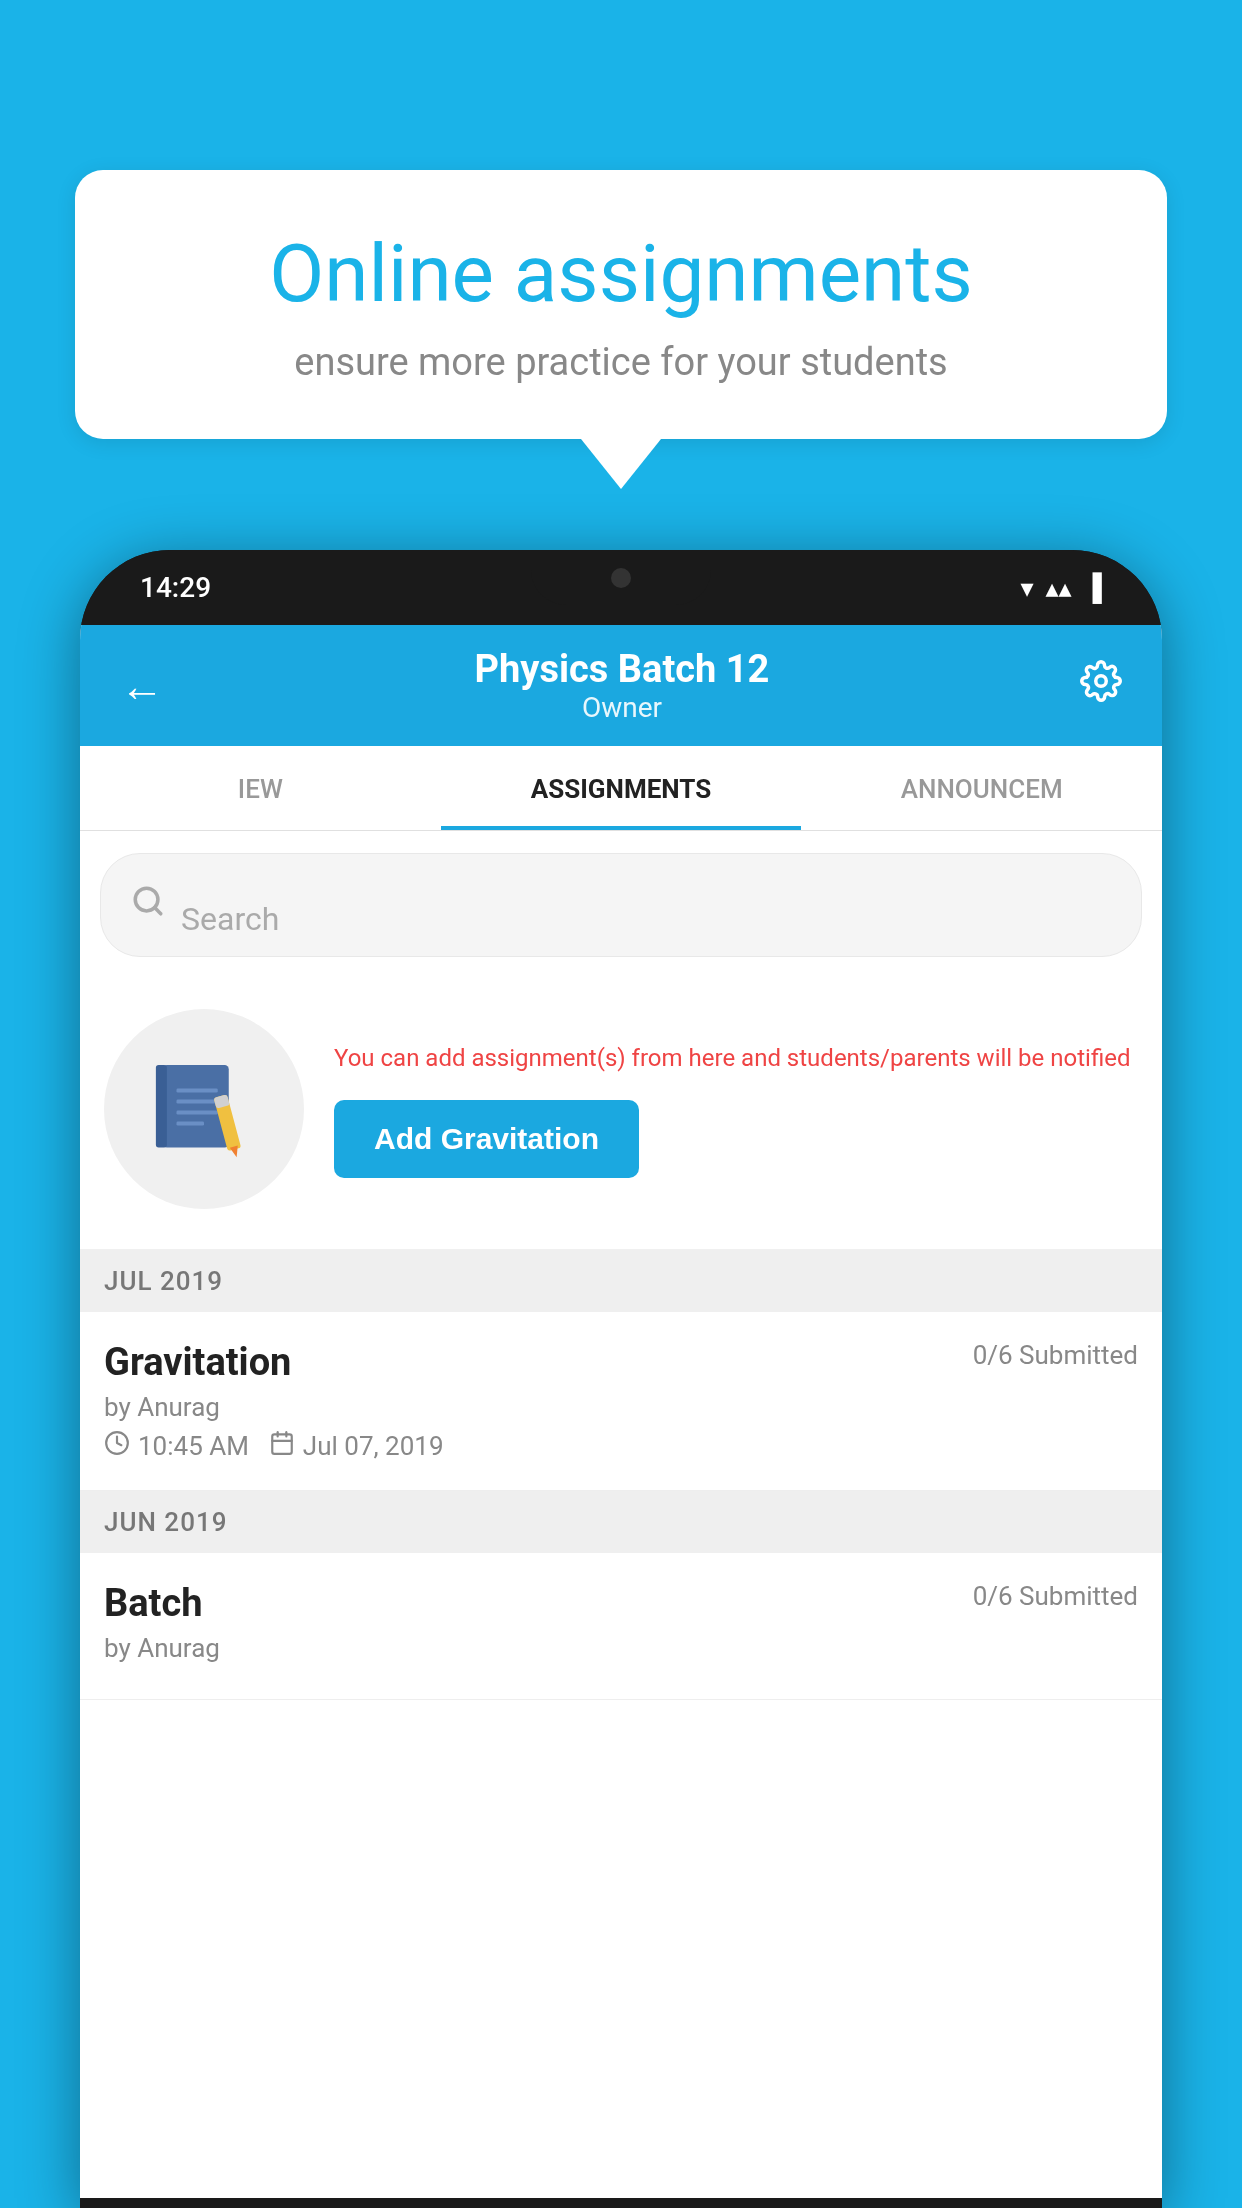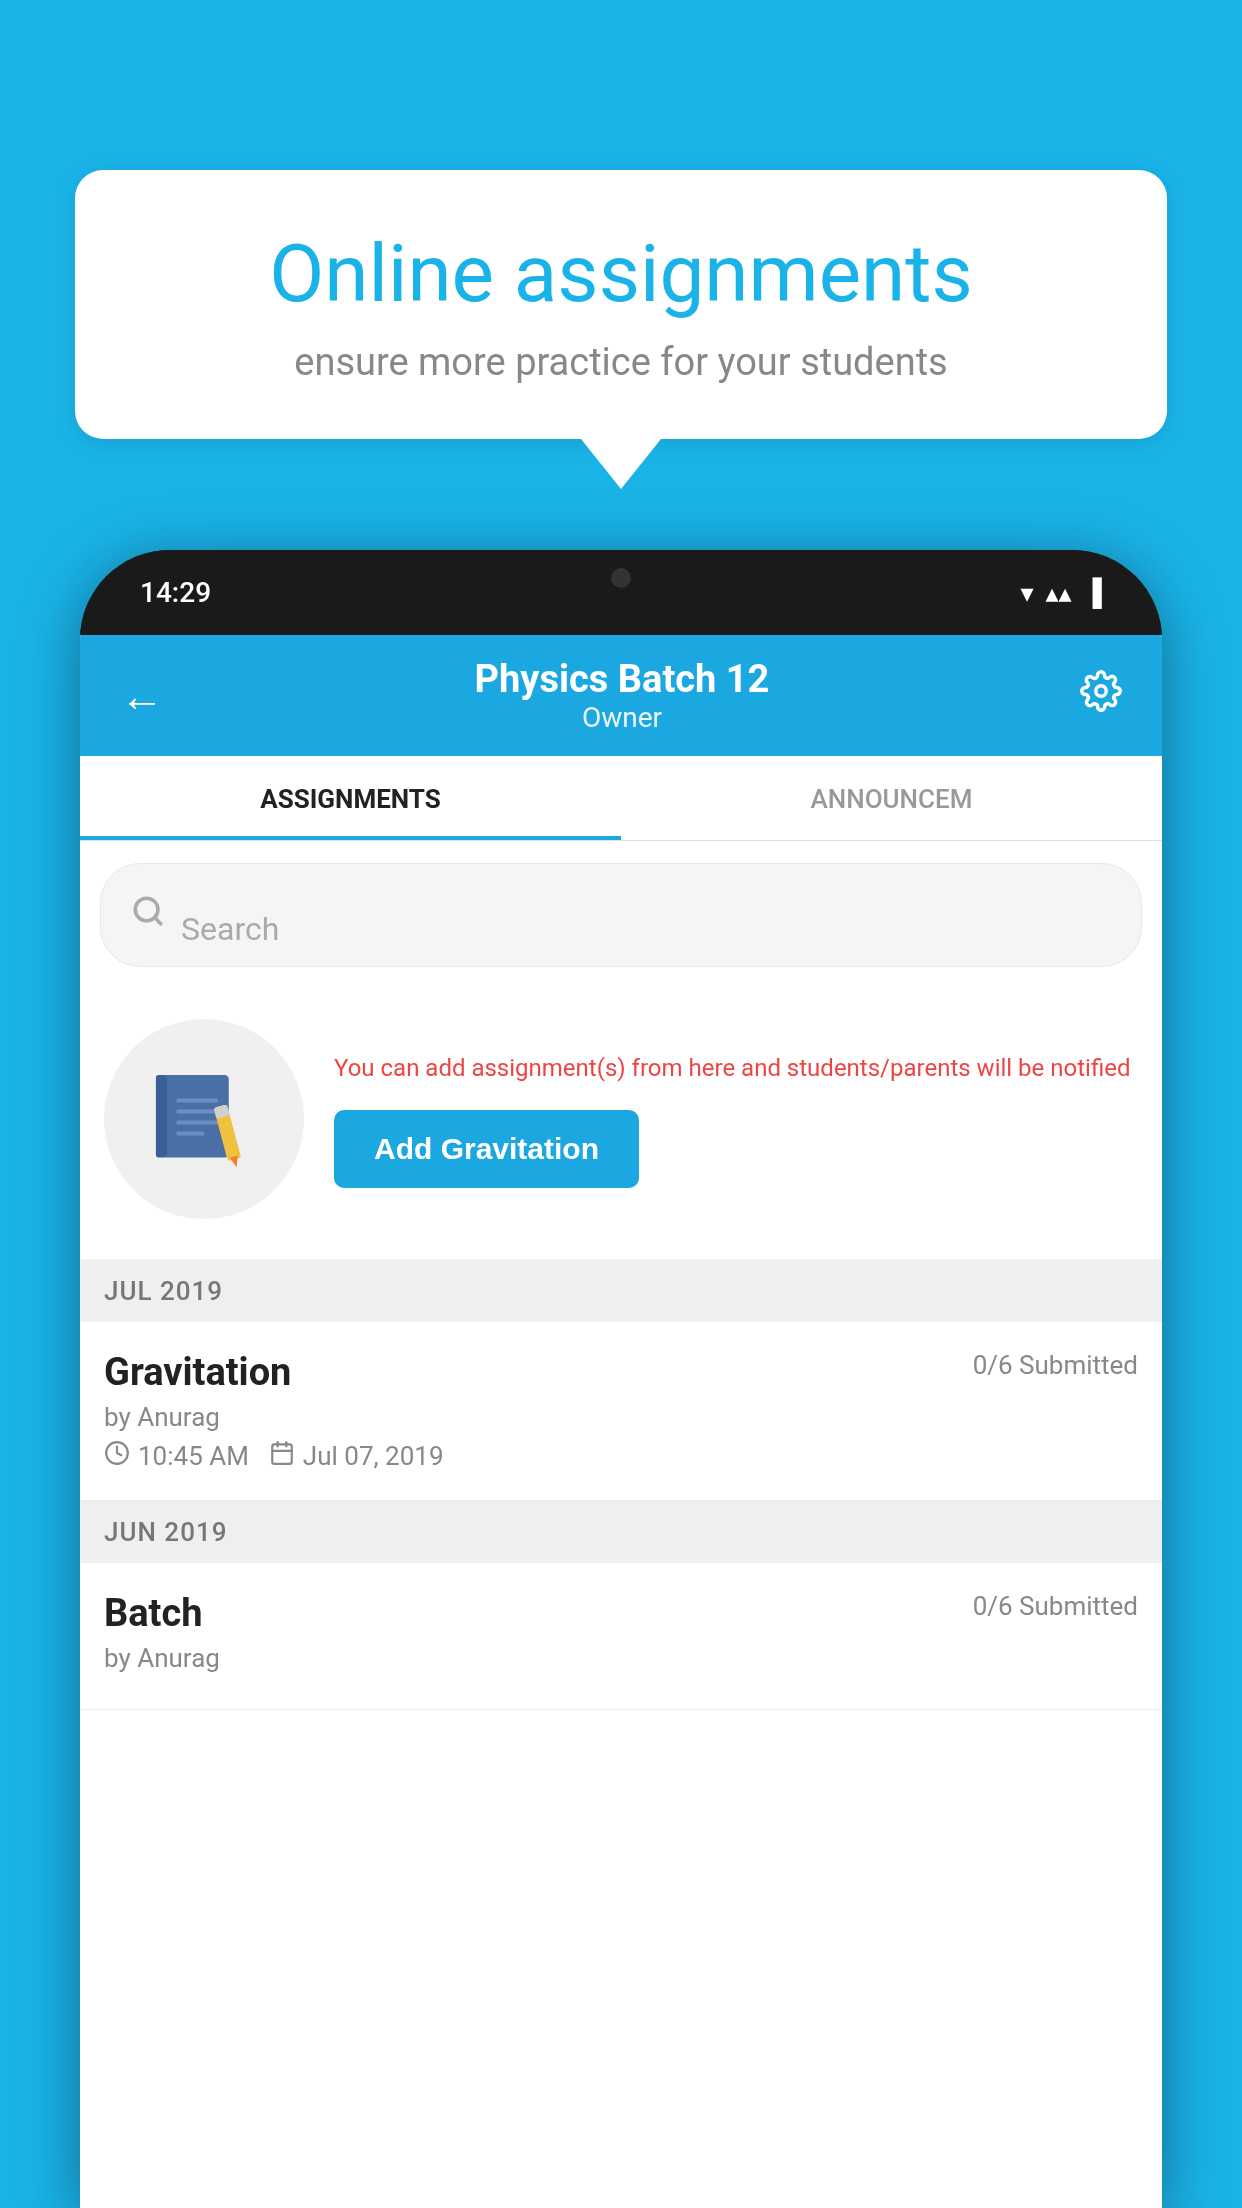--- a/index.html
+++ b/index.html
@@ -64,21 +64,21 @@
       bottom: 0;
       background: #1a1a1a;
       border-radius: 90px 90px 0 0;
       box-shadow: 0 10px 60px rgba(0,0,0,0.4);
       overflow: hidden;
     }
 
     
     .phone-top-bar {
       background: #1a1a1a;
-      height: 85px;
+      height: 75px;
       position: relative;
       display: flex;
       align-items: center;
       justify-content: space-between;
       padding: 0 60px;
     }
 
     .status-time {
       color: white;
       font-size: 28px;
@@ -366,20 +366,21 @@
       </div>
       <span class="settings-icon">
         <svg width="42" height="42" viewBox="0 0 24 24" fill="none" stroke="white" stroke-width="2" stroke-linecap="round" stroke-linejoin="round">
           <circle cx="12" cy="12" r="3"></circle>
           <path d="M19.4 15a1.65 1.65 0 0 0 .33 1.82l.06.06a2 2 0 0 1-2.83 2.83l-.06-.06a1.65 1.65 0 0 0-1.82-.33 1.65 1.65 0 0 0-1 1.51V21a2 2 0 0 1-4 0v-.09A1.65 1.65 0 0 0 9 19.4a1.65 1.65 0 0 0-1.82.33l-.06.06a2 2 0 0 1-2.83-2.83l.06-.06A1.65 1.65 0 0 0 4.68 15a1.65 1.65 0 0 0-1.51-1H3a2 2 0 0 1 0-4h.09A1.65 1.65 0 0 0 4.6 9a1.65 1.65 0 0 0-.33-1.82l-.06-.06a2 2 0 0 1 2.83-2.83l.06.06A1.65 1.65 0 0 0 9 4.68a1.65 1.65 0 0 0 1-1.51V3a2 2 0 0 1 4 0v.09a1.65 1.65 0 0 0 1 1.51 1.65 1.65 0 0 0 1.82-.33l.06-.06a2 2 0 0 1 2.83 2.83l-.06.06A1.65 1.65 0 0 0 19.4 9a1.65 1.65 0 0 0 1.51 1H21a2 2 0 0 1 0 4h-.09a1.65 1.65 0 0 0-1.51 1z"></path>
         </svg>
       </span>
     </div>
 
     <div class="tabs-bar">
+      <div class="tab-item">IEW</div>
       <div class="tab-item active">ASSIGNMENTS</div>
       <div class="tab-item">ANNOUNCEM</div>
     </div>
 
     <div class="content-area">
 
       <div class="search-bar">
         <span class="search-icon-inner">
           <svg width="34" height="34" viewBox="0 0 24 24" fill="none" stroke="#aaa" stroke-width="2.5" stroke-linecap="round" stroke-linejoin="round">
             <circle cx="11" cy="11" r="8"></circle>

